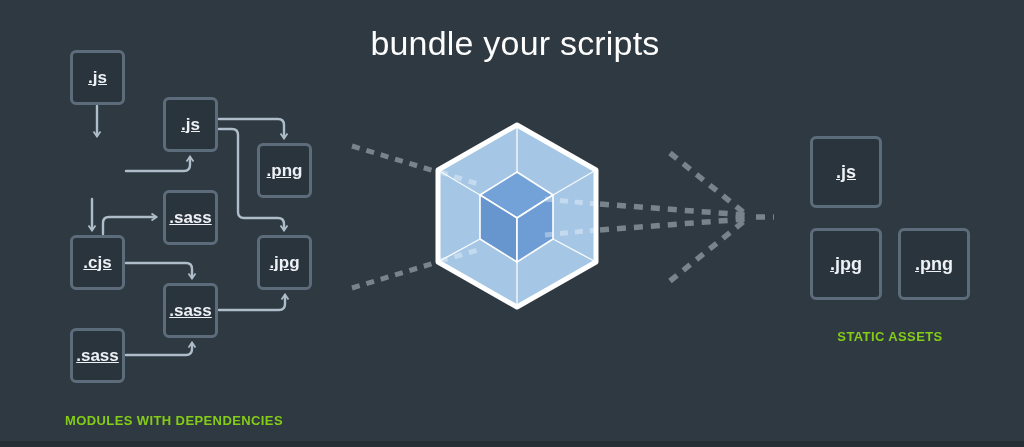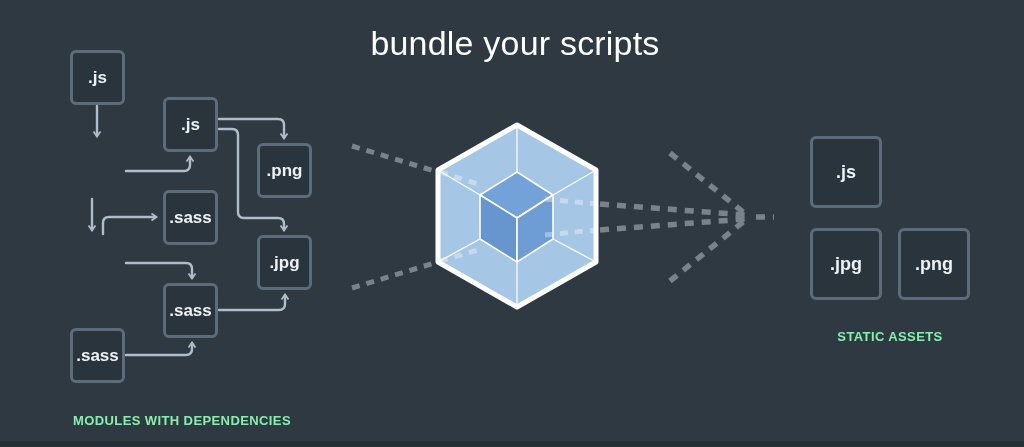--- a/index.html
+++ b/index.html
@@ -14,26 +14,26 @@
     position:absolute;top:24px;left:0;width:1024px;
     padding-left:6px;box-sizing:border-box;
     text-align:center;
     color:#fdfdfd;font-size:34px;font-weight:400;letter-spacing:0.2px;
   }
   .filebox{
     position:absolute;width:55px;height:55px;box-sizing:border-box;
     border:3px solid #5c6c7a;border-radius:6px;
     background:#2a343c;
     display:flex;align-items:center;justify-content:center;
-    color:#eef2f6;font-size:17px;font-weight:600;
+    color:#eef2f6;font-size:17px;font-weight:600;text-decoration:underline;
   }
   .filebox.big{width:72px;height:72px;font-size:18px;}
   .section-label{
     position:absolute;text-align:center;
-    color:#86efac;font-size:13px;font-weight:700;letter-spacing:0.4px;
+    color:#84cc16;font-size:13px;font-weight:700;letter-spacing:0.4px;
   }
   svg.layer{position:absolute;top:0;left:0;}
   .bottom-strip{
     position:absolute;left:0;bottom:0;width:1024px;height:6px;
     background:rgba(0,0,0,0.18);
   }
 </style>
 </head>
 <body>
 
@@ -103,31 +103,34 @@
     </div>
   <div class="filebox" style="left:163px;top:97px">
       <span>.js</span>
     </div>
   <div class="filebox" style="left:257px;top:143px">
       <span>.png</span>
     </div>
   <div class="filebox" style="left:163px;top:190px">
       <span>.sass</span>
     </div>
+  <div class="filebox" style="left:70px;top:235px">
+      <span>.cjs</span>
+    </div>
   <div class="filebox" style="left:257px;top:235px">
       <span>.jpg</span>
     </div>
   <div class="filebox" style="left:163px;top:283px">
       <span>.sass</span>
     </div>
   <div class="filebox" style="left:70px;top:328px">
       <span>.sass</span>
     </div>
 
-  <div class="section-label" style="left:32px;top:413px;width:300px">MODULES WITH DEPENDENCIES</div>
+  <div class="section-label" style="left:24px;top:413px;width:300px">MODULES WITH DEPENDENCIES</div>
 
   <div class="filebox big" style="left:810px;top:136px">
       <span>.js</span>
     </div>
   <div class="filebox big" style="left:810px;top:228px">
       <span>.jpg</span>
     </div>
   <div class="filebox big" style="left:898px;top:228px">
       <span>.png</span>
     </div>

